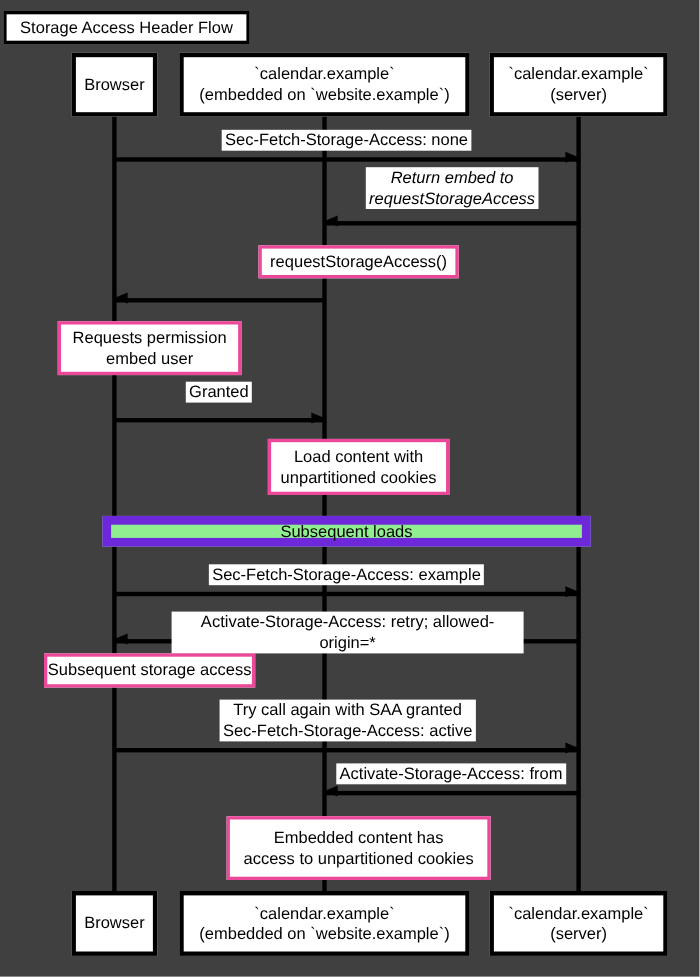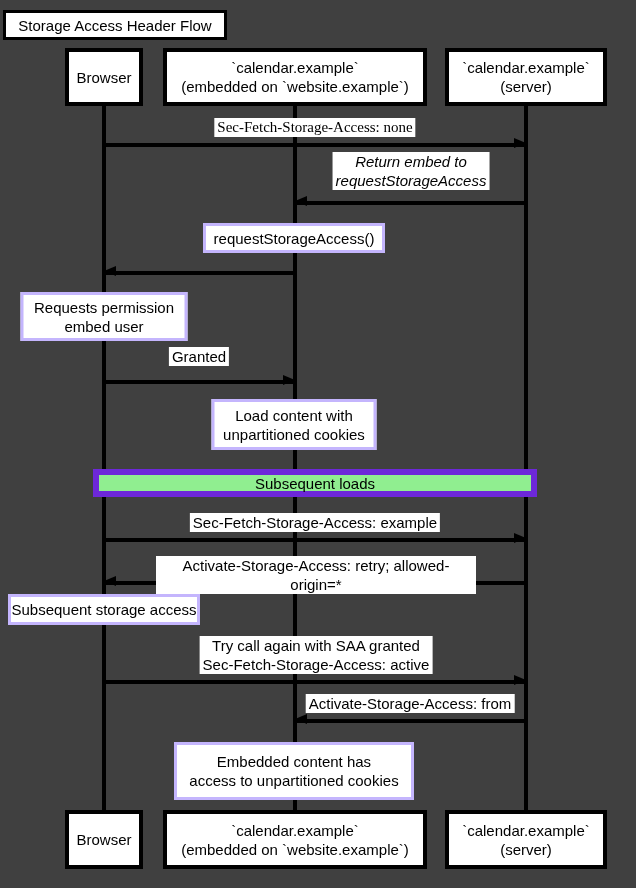--- a/index.html
+++ b/index.html
@@ -26,26 +26,26 @@
   }
   .arrow-right { border-left:12px solid #000; }
   .arrow-left  { border-right:12px solid #000; }
   .msglabel {
     position:absolute; transform:translateX(-50%);
     background:#fff; padding:0 3px;
     font-size:15px; line-height:19px; text-align:center; white-space:pre-line;
   }
   .note {
     position:absolute; transform:translateX(-50%);
-    background:#fff; border:3px solid #c4b5fd;
+    background:#fff; border:3px solid #ec4899;
     display:flex; align-items:center; justify-content:center;
-    text-align:center; font-size:15px; line-height:19px; white-space:pre-line;
+    text-align:center; font-size:15px; line-height:19px; white-space:pre-line;margin-left:32px;
   }
   .band {
-    position:absolute; background:#90ee90; border:6px solid #6d28d9;
+    position:absolute; background:#90ee90; border:8px solid #6d28d9;
     display:flex; align-items:center; justify-content:center;
     font-size:15px;
   }
 </style>
 </head>
 <body>
 
 <div class="stage">
   <div class="titlebox">Storage Access Header Flow</div>
   <div id="layer-lifelines">
@@ -66,21 +66,21 @@
 (server)</div></div>
     </div>
   <div id="layer-band">
       <div class="band" style="left: 93px; top: 469px; width: 444px; height: 28px; background: rgb(144, 238, 144);">
         <div class="">Subsequent loads</div>
       </div>
     </div>
   <div id="layer-messages">
       <div class="msgline" style="left: 104px; top: 143px; width: 422px;"></div>
       <div class="arrowhead arrow-right" style="left: 514px; top: 138px;"></div>
-      <div class="msglabel" style="left: 315px; top: 118px; font-family: Liberation Serif, serif;">Sec-Fetch-Storage-Access: none</div>
+      <div class="msglabel" style="left: 315px; top: 118px;">Sec-Fetch-Storage-Access: none</div>
       <div class="msgline" style="left: 295px; top: 201px; width: 231px;"></div>
       <div class="arrowhead arrow-left" style="left: 295px; top: 196px;"></div>
       <div class="msglabel" style="left: 411px; top: 152px; font-style: italic;">Return embed to
 requestStorageAccess</div>
       <div class="msgline" style="left: 104px; top: 271px; width: 191px;"></div>
       <div class="arrowhead arrow-left" style="left: 104px; top: 266px;"></div>
       <div class="msgline" style="left: 104px; top: 380px; width: 191px;"></div>
       <div class="arrowhead arrow-right" style="left: 283px; top: 375px;"></div>
       <div class="msglabel" style="left: 199px; top: 347px;">Granted</div>
       <div class="msgline" style="left: 104px; top: 538px; width: 422px;"></div>

